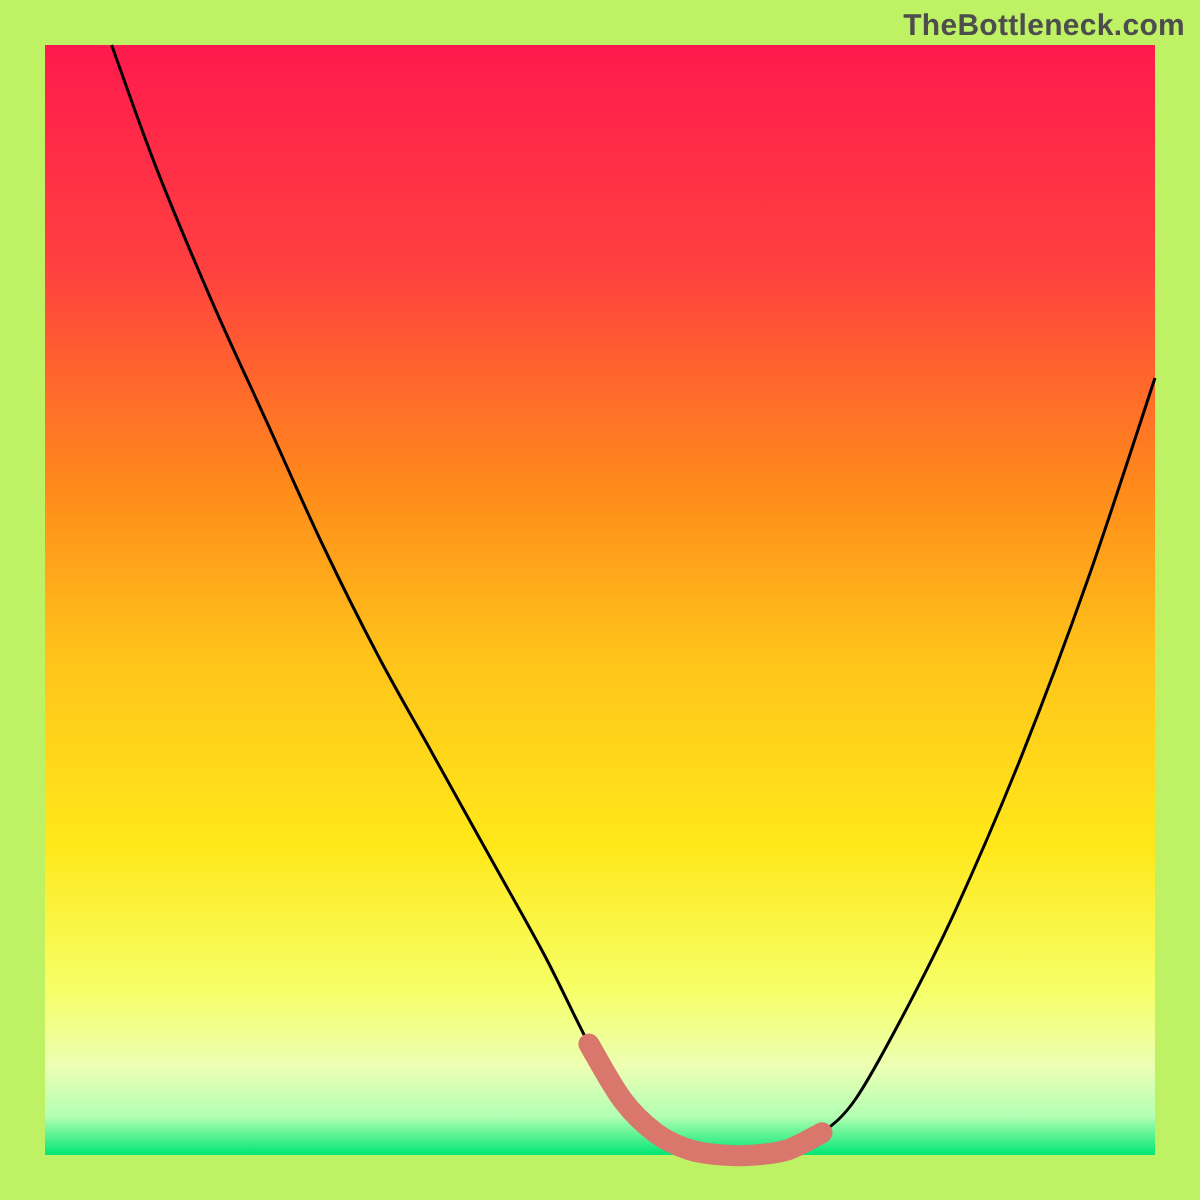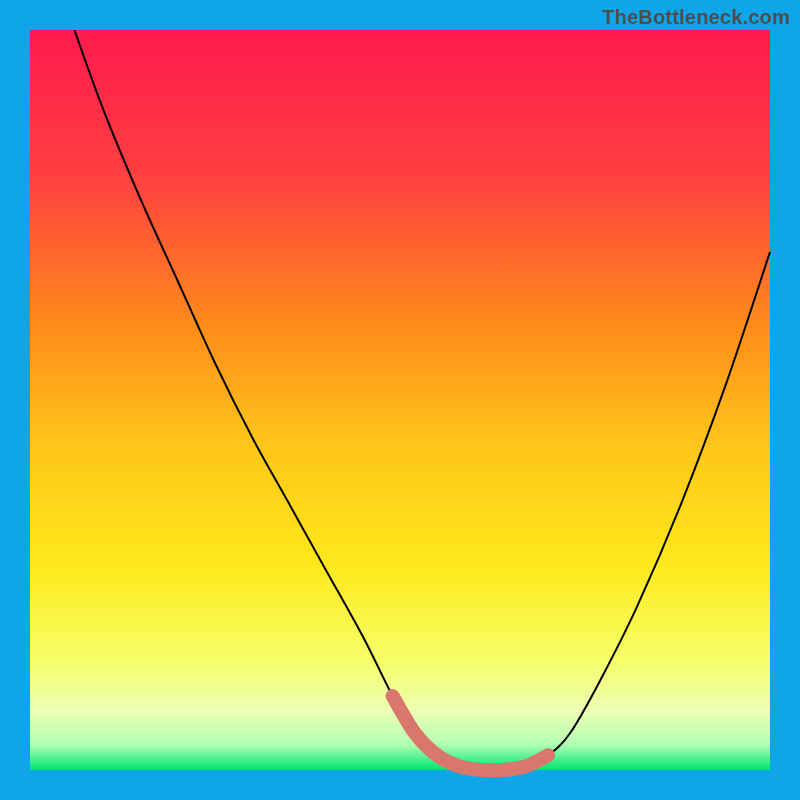--- a/index.html
+++ b/index.html
@@ -8,21 +8,21 @@
     width: 800px;
     height: 800px;
     overflow: hidden;
     background: #000;
     font-family: Arial, Helvetica, sans-serif;
   }
   .frame {
     position: relative;
     width: 800px;
     height: 800px;
-    background: #0ea5e9;
+    background: #bef264;
   }
   .watermark {
     position: absolute;
     top: 6px;
     right: 10px;
     font-size: 20px;
     font-weight: 600;
     color: #4d4d4d;
     letter-spacing: 0.2px;
     z-index: 10;

